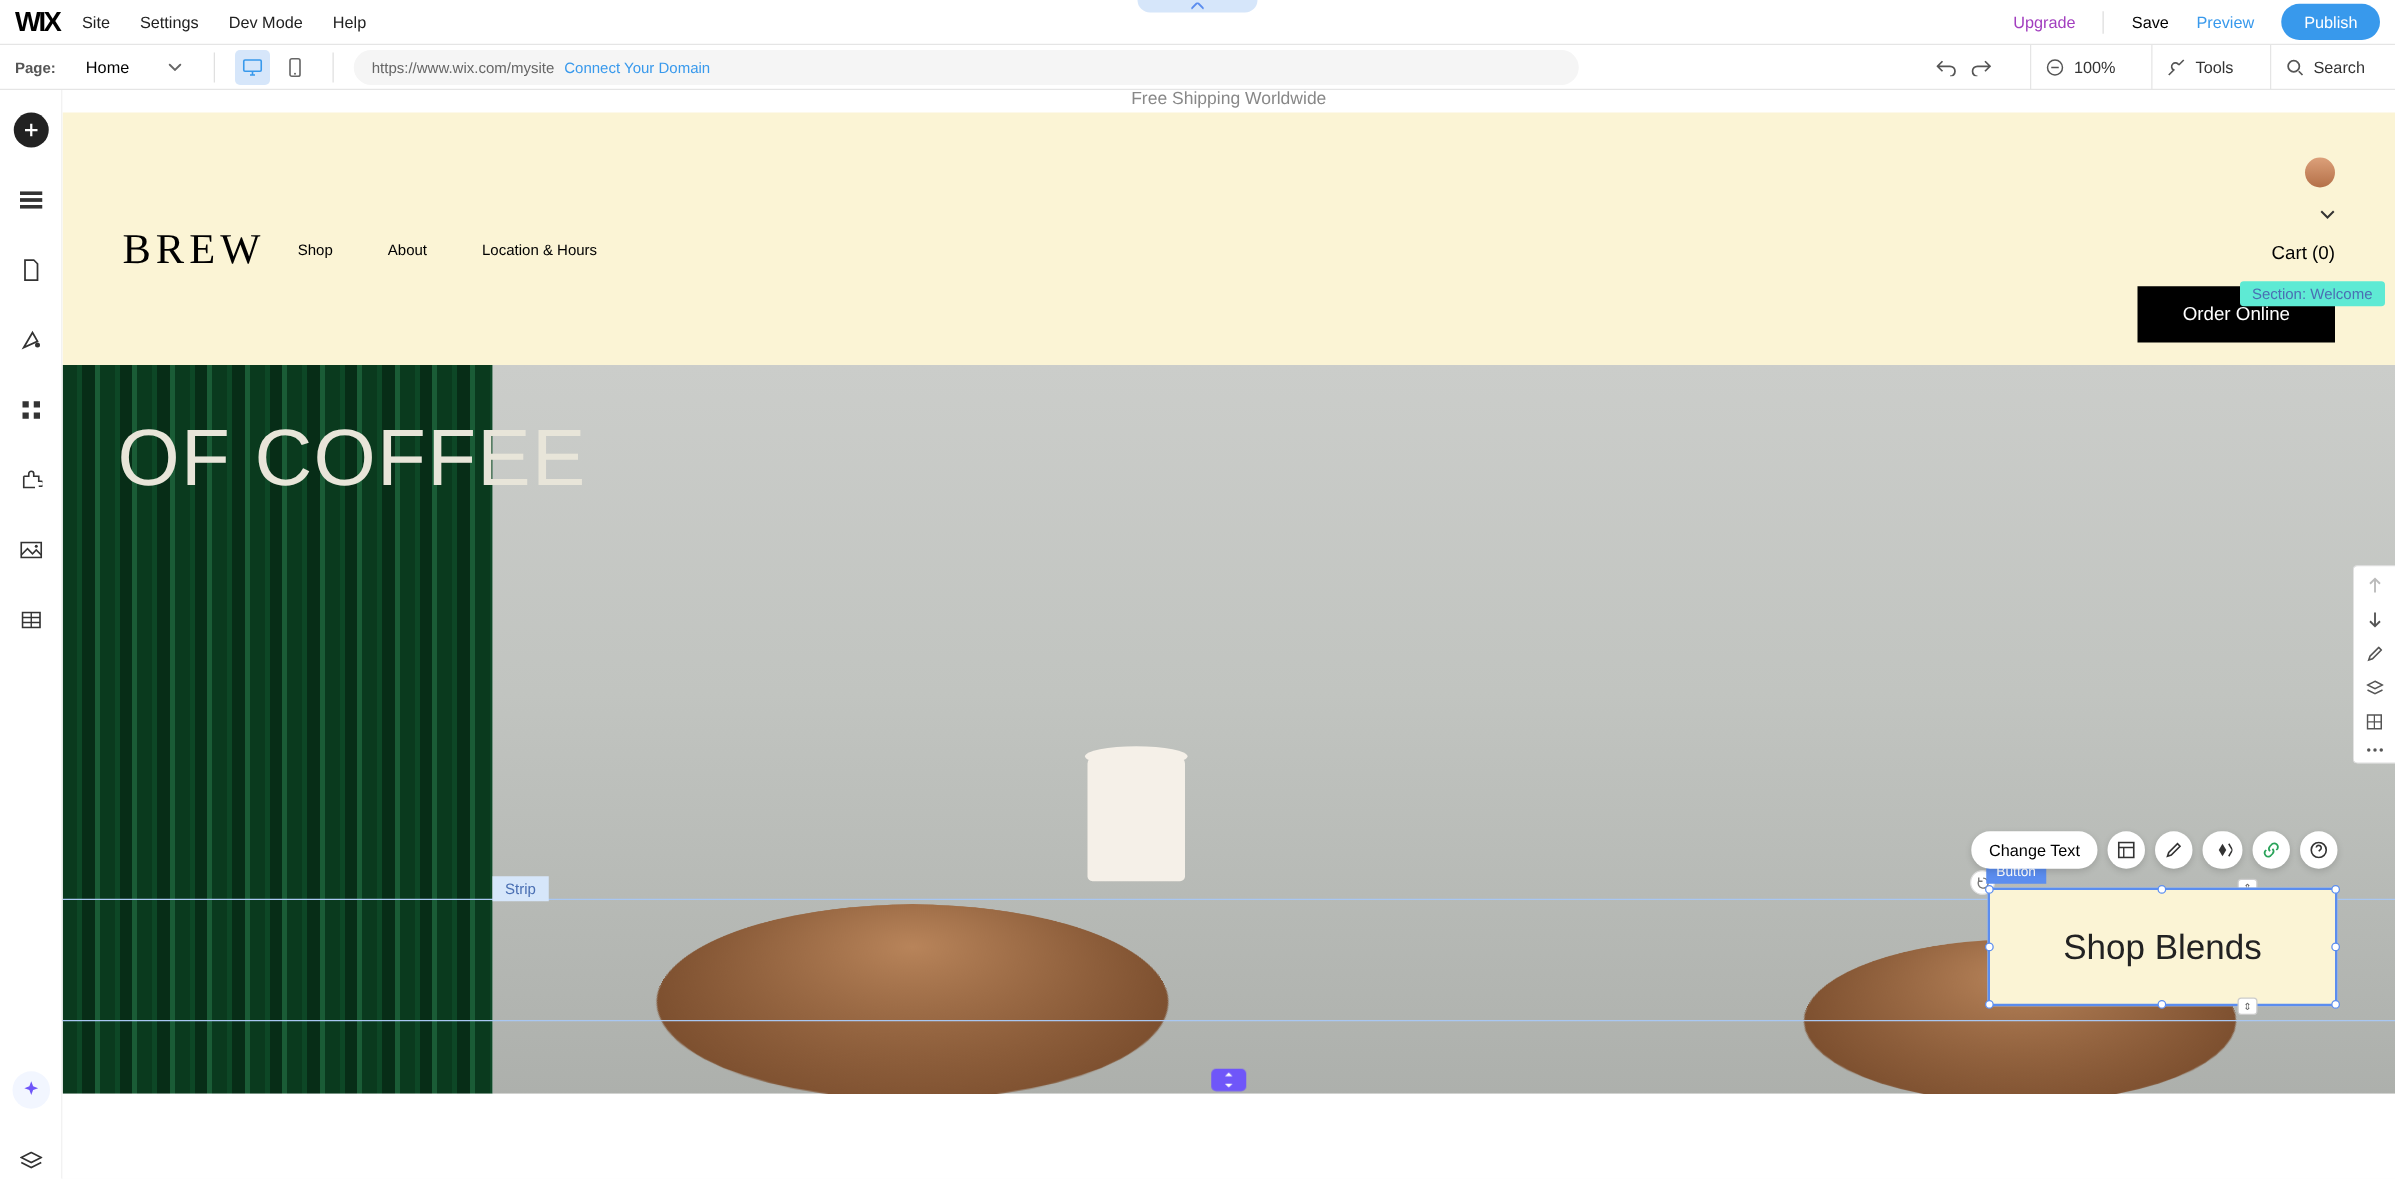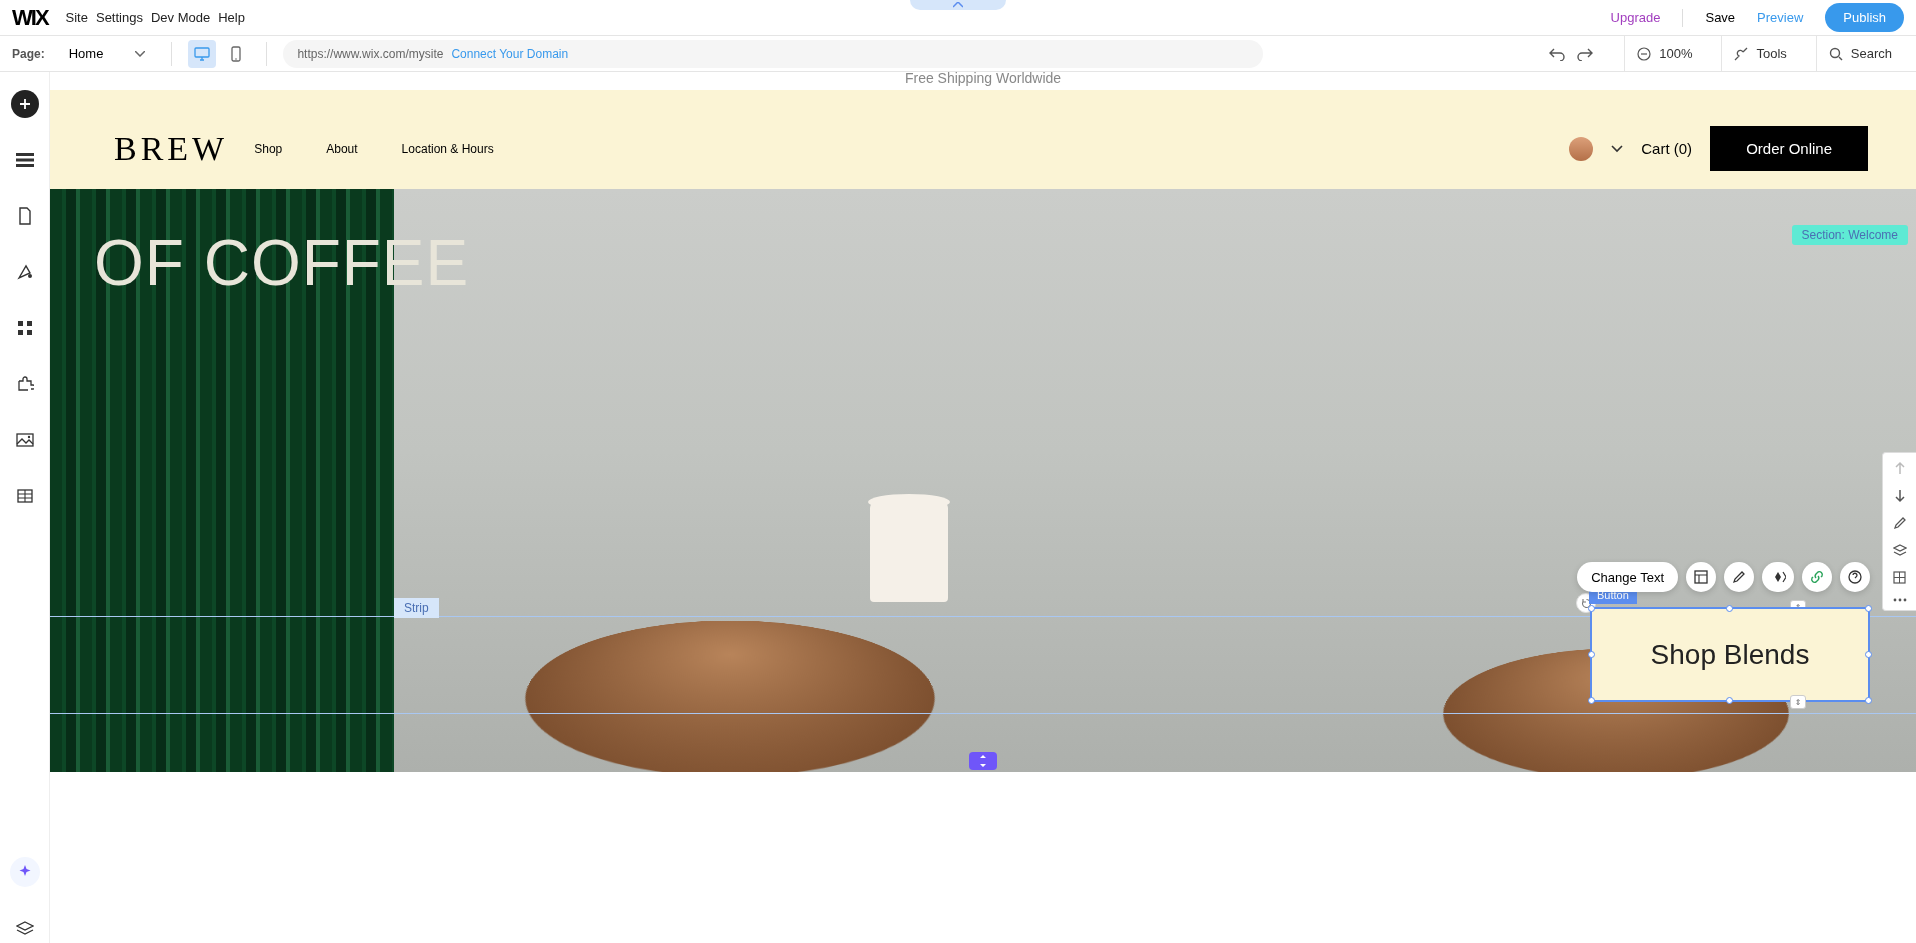--- a/index.html
+++ b/index.html
@@ -1,21 +1,21 @@
 <!DOCTYPE html>
 <html><head>
 <meta charset="utf-8">
 <style>
 * { box-sizing: border-box; margin: 0; padding: 0; }
 body { font-family: -apple-system, BlinkMacSystemFont, "Helvetica Neue", Arial, sans-serif; background: #fff; overflow: hidden; }
 
 
 .topbar { height: 36px; display: flex; align-items: center; border-bottom: 1px solid #e5e5e5; padding: 0 12px; position: relative; }
 .wix-logo { font-weight: 900; font-size: 22px; letter-spacing: -2px; margin-right: 18px; }
-.topmenu { display: flex; gap: 8px; }
+.topmenu { display: flex; gap: 24px; }
 .topmenu-item { font-size: 13px; color: #222; cursor: pointer; }
 .top-actions { margin-left: auto; display: flex; align-items: center; gap: 22px; font-size: 13px; }
 .upgrade { color: #a23ebf; }
 .preview { color: #3899ec; }
 .publish-btn { background: #3899ec; color: #fff; padding: 7px 18px; border-radius: 20px; border: none; font-size: 13px; }
 .top-vline { width: 1px; height: 18px; background: #ddd; }
 .top-handle { position: absolute; left: 50%; top: 0; transform: translateX(-50%); width: 96px; height: 10px; background: #d6e6fa; border-radius: 0 0 10px 10px; display:flex; align-items:center; justify-content:center; }
 
 
 .subbar { height: 36px; display: flex; align-items: center; border-bottom: 1px solid #e5e5e5; padding: 0 12px; gap: 10px; }
@@ -40,24 +40,24 @@
 .add-btn { width: 28px; height: 28px; background: #222; border-radius: 50%; color: #fff; display:flex; align-items:center; justify-content:center; }
 .leftbar-spacer { flex: 1; }
 .ai-icon { width: 30px; height: 30px; border-radius: 50%; background: #f2f6ff; display:flex; align-items:center; justify-content:center; }
 
 .canvas-wrap { flex: 1; position: relative; overflow: hidden; background-image: radial-gradient(#ccc 0.5px, transparent 0.5px); background-size: 6px 6px; background-color: #fcfcfc; }
 .canvas { position: absolute; left: 0; right: 0; top: 0; height: 100%; background: #fff; border-left: 0; border-right: 0; }
 
 .shipping { text-align: center; font-size: 14px; color: #888; padding: 0 0 4px; position:absolute; left:0; right:0; top: -2px; }
 
 .site-header-wrap { background: #fbf4d5; padding: 18px 0 0; margin-top: 18px; }
-.site-header { display: flex; align-items: center; padding: 18px 48px; margin-left: 16px; }
+.site-header { display: flex; align-items: center; padding: 18px 48px; }
 .brand { font-size: 34px; letter-spacing: 4px; font-weight: 400; font-family: Georgia, serif; }
 .site-nav { display: flex; gap: 44px; margin-left: 26px; font-size: 12px; }
-.site-right { margin-left: auto; display: flex; align-items: center; gap: 18px; font-size: 15px; }
+.site-right { margin-left: auto; display: flex; align-items: flex-end; gap: 18px; font-size: 15px; flex-direction: column; }
 .avatar { width: 24px; height: 24px; border-radius: 50%; background: linear-gradient(#dca07a,#b47048); }
 .order-btn { background: #000; color: #fff; padding: 14px 36px; font-size: 15px; border: none; }
 
 .hero { position: relative; height: 583px; overflow: hidden; }
 .hero-left { position: absolute; left: 0; top: 0; width: 344px; height: 100%; background:
   repeating-linear-gradient(90deg, #0a3a1e 0 12px, #0d4726 12px 16px, #072d17 16px 26px, #1a5c36 26px 30px); }
 .hero-right { position: absolute; left: 344px; right: 0; top: 0; height: 100%; background: linear-gradient(#cbcdca 0%, #c1c4c0 45%, #adb0ac 100%); }
 .stool { position: absolute; bottom: -40px; border-radius: 50% 50% 10px 10px; }
 .stool1 { left: 480px; width: 400px; height: 260px; background: radial-gradient(ellipse at 50% 30%, #b8845a 0%, #7a4d2d 80%); transform: perspective(500px) rotateX(55deg); border-radius: 50%; }
 .stool2 { right: 130px; width: 340px; height: 220px; background: radial-gradient(ellipse at 50% 30%, #b8845a 0%, #7a4d2d 80%); transform: perspective(500px) rotateX(55deg); border-radius: 50%; }

